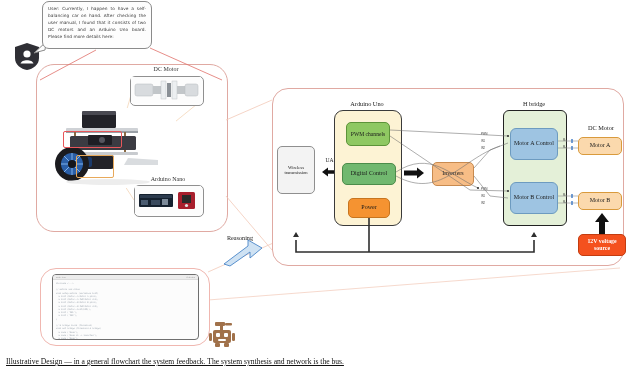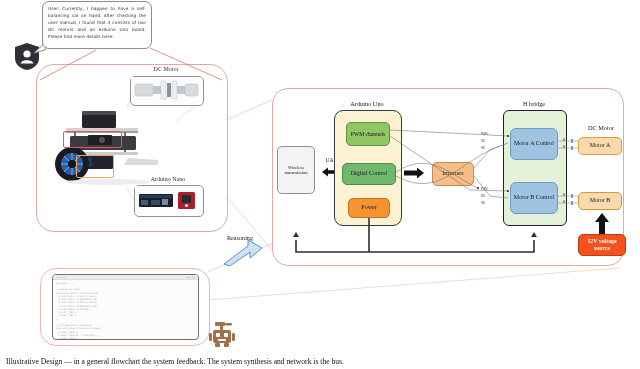--- a/index.html
+++ b/index.html
@@ -104,21 +104,21 @@
       padding:0 3px;font-size:2px;color:#9a9a9a;
       font-family:"DejaVu Sans Mono", monospace;}
   #code-body{padding:2px 3px;font-family:"DejaVu Sans Mono", monospace;
       font-size:2.1px;line-height:1.55;color:#9aa3ad;white-space:pre;}
 
   #robot-icon{left:208px;top:322px;width:30px;height:28px;}
 
   
   #caption{left:0;top:357px;width:640px;text-align:justify;padding:0 6px;
       box-sizing:border-box;font-size:7.6px;color:#111;
-      font-family:"Liberation Serif", serif;}
+      font-family:"Liberation Serif", serif;text-decoration:underline;}
 
   svg{display:block;overflow:visible;}
 </style>
 </head>
 <body>
 
 <div class="abs" id="user-avatar">
   <svg width="26" height="29" viewBox="0 0 26 29">
     <path d="M13 1 L25 5 V16 C25 23 19 27 13 28 C7 27 1 23 1 16 V5 Z" fill="#2f2f35"></path>
     <circle cx="13" cy="12" r="3.6" fill="#fff"></circle>

